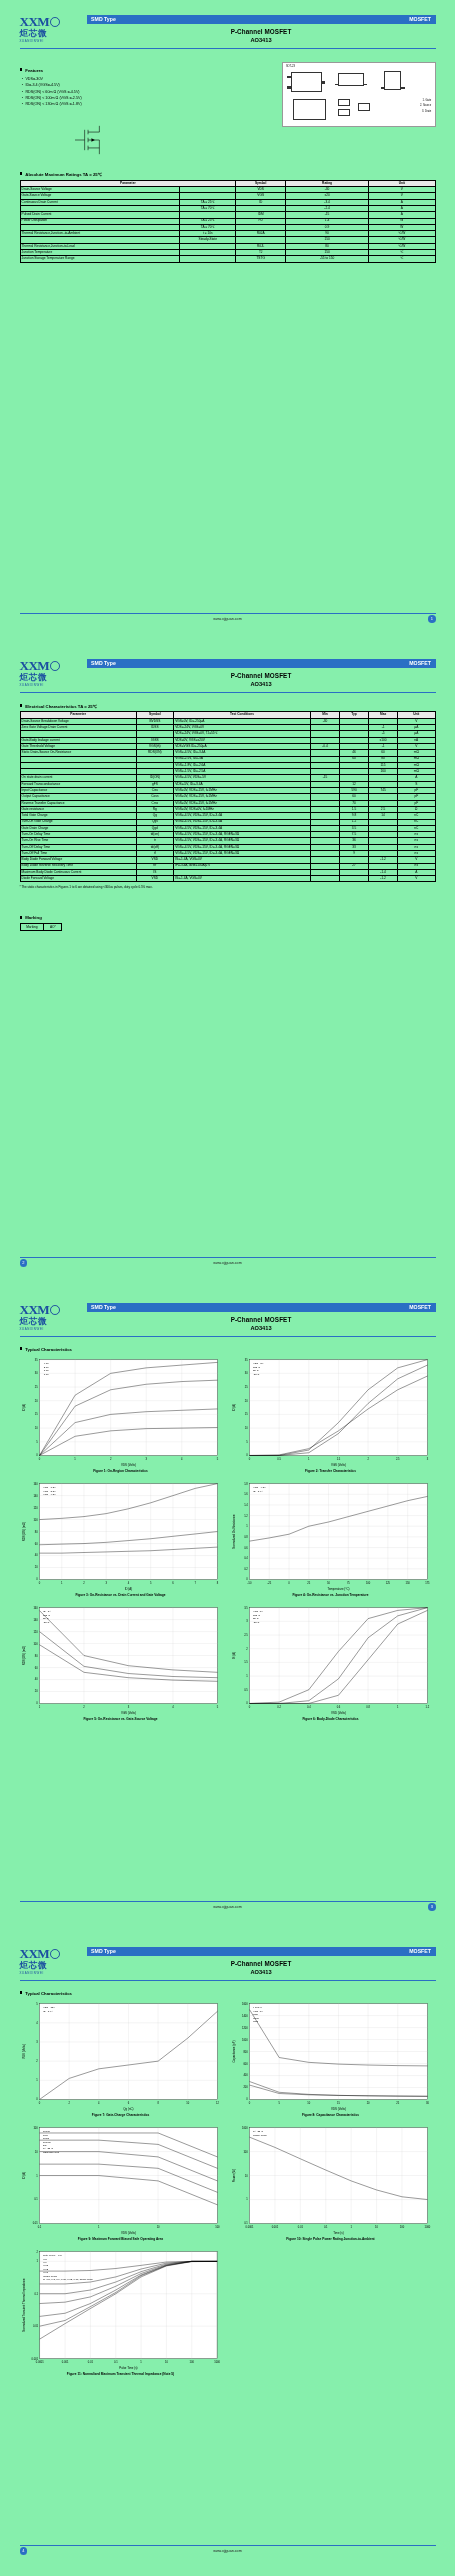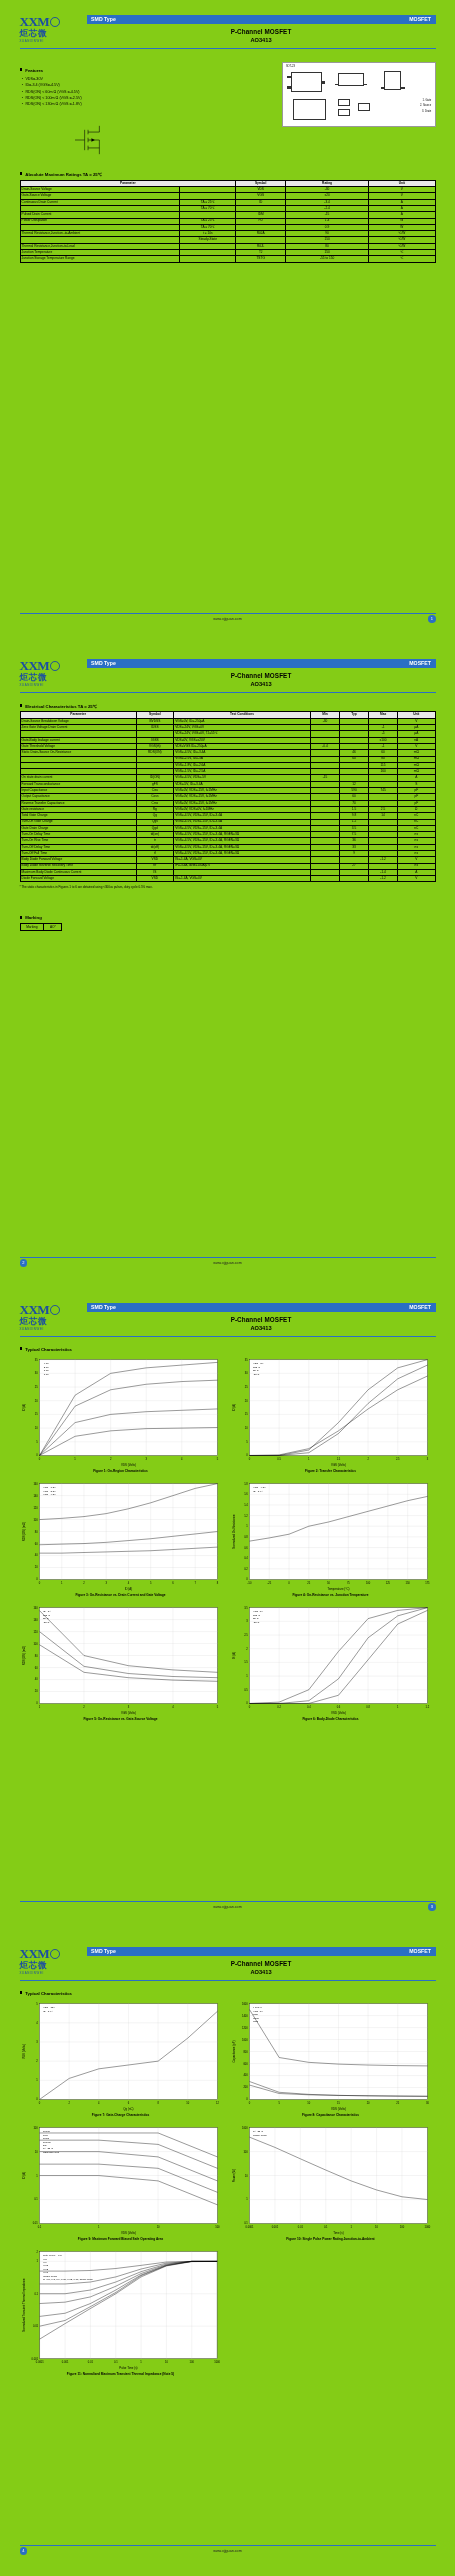--- a/index.html
+++ b/index.html
@@ -9,21 +9,21 @@
     background: #ffffff;
     font-family: "Liberation Sans", sans-serif;
     color: #000;
     font-size: 4px;
   }
   .page {
     width: 455px;
     height: 644px;
     position: relative;
     padding: 15px 19.5px 0 19.5px;
-    background: #84cc16;
+    background: #86efac;
   }
   .page + .page { border-top: 0; }
 
   
   .hdr { display:flex; align-items:flex-start; height:30px; }
   .logo { width:67px; }
   .logo .mark {
     display:flex; align-items:center; gap:1.1px;
   }
   .logo .xxm {

